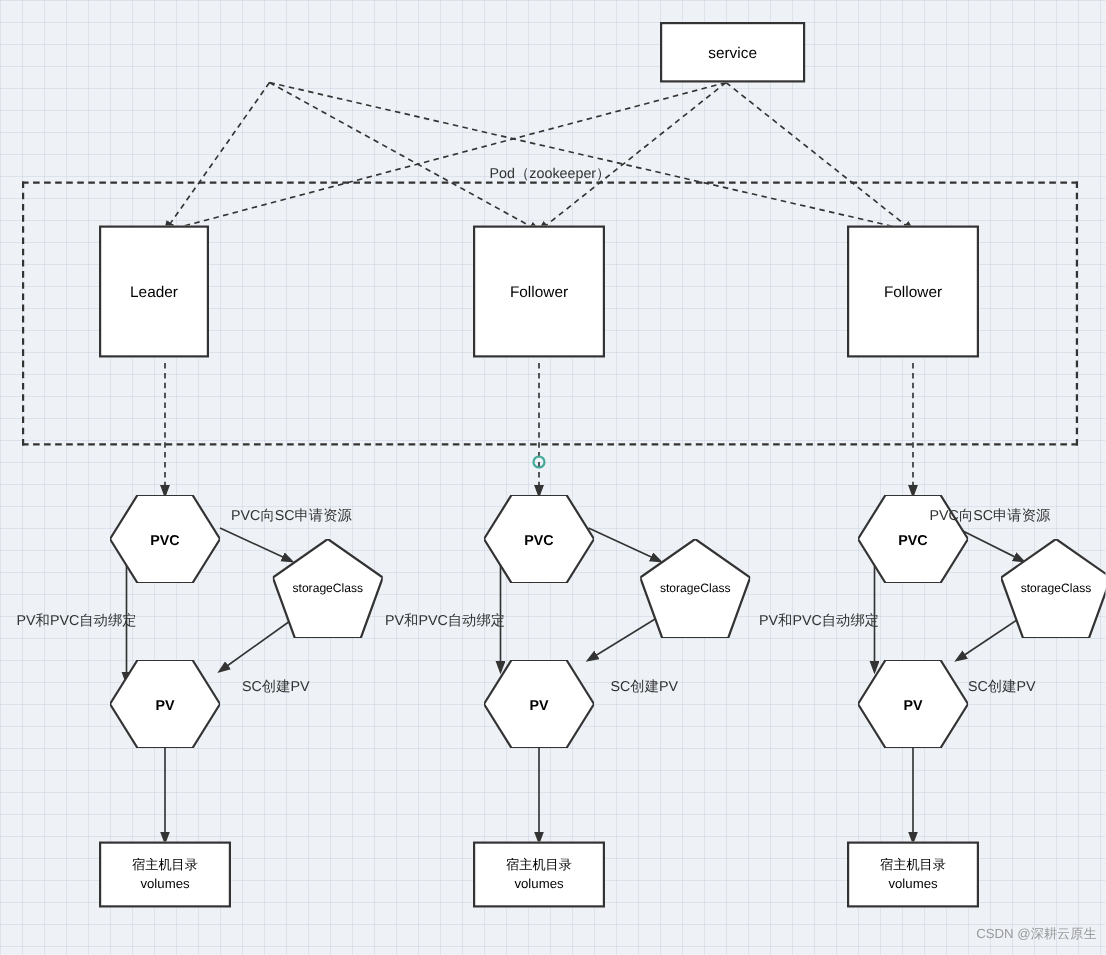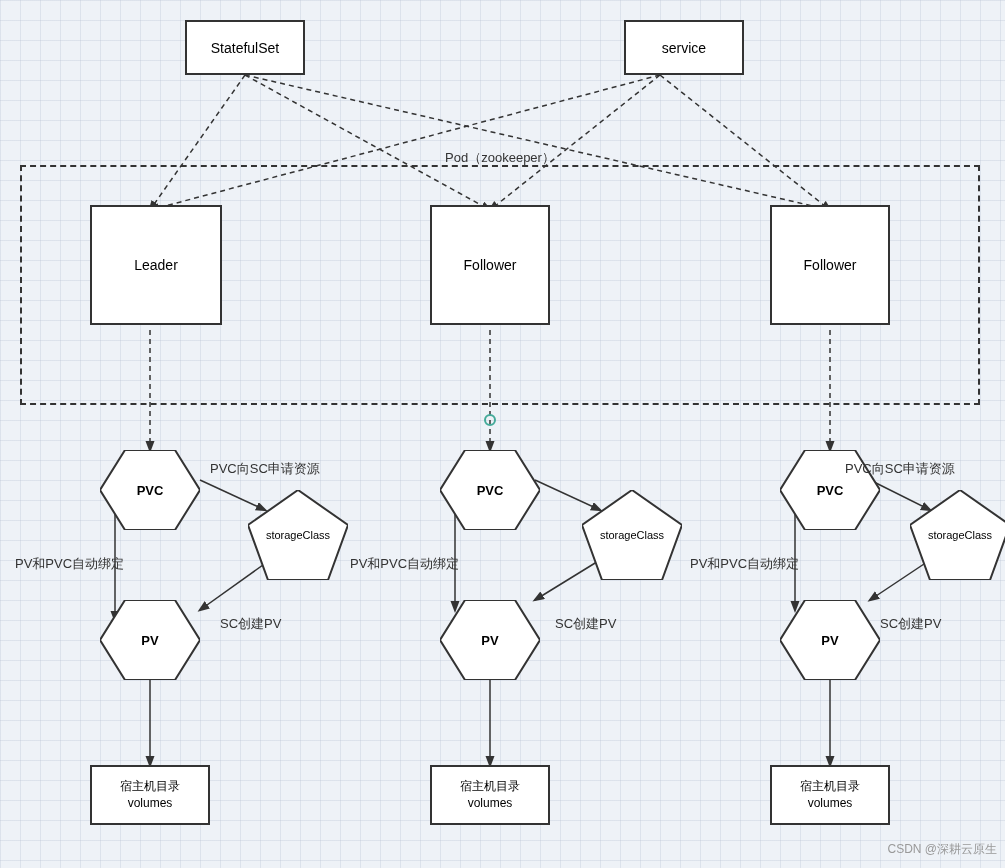--- a/index.html
+++ b/index.html
@@ -145,33 +145,30 @@
 
     <line x1="870" y1="480" x2="930" y2="510" stroke="#333" stroke-width="1.5" marker-end="url(#arrow)"></line>
 
     <line x1="930" y1="560" x2="870" y2="600" stroke="#333" stroke-width="1.5" marker-end="url(#arrow)"></line>
 
     <line x1="795" y1="510" x2="795" y2="610" stroke="#333" stroke-width="1.5" marker-end="url(#arrow)"></line>
 
     <line x1="830" y1="670" x2="830" y2="765" stroke="#333" stroke-width="1.5" marker-end="url(#arrow)"></line>
   </svg>
 
-  <div class="box" style="left:185px; top:20px; width:120px; height:55px;">
-    <span>StatefulSet</span>
-  </div>
-
-  <div class="box" style="left:624px; top:20px; width:120px; height:55px;">
+
+  <div class="box" style="left:600px; top:20px; width:132px; height:55px;">
     <span>service</span>
   </div>
 
   <div class="dashed-container" style="left:20px; top:165px; width:960px; height:240px;">
     <span class="label" style="top:-18px; left:50%; transform:translateX(-50%);">Pod（zookeeper）</span>
   </div>
 
-  <div class="box" style="left:90px; top:205px; width:132px; height:120px;">
+  <div class="box" style="left:90px; top:205px; width:100px; height:120px;">
     <span>Leader</span>
   </div>
 
   <div class="box" style="left:430px; top:205px; width:120px; height:120px;">
     <span>Follower</span>
   </div>
 
   <div class="box" style="left:770px; top:205px; width:120px; height:120px;">
     <span>Follower</span>
   </div>

